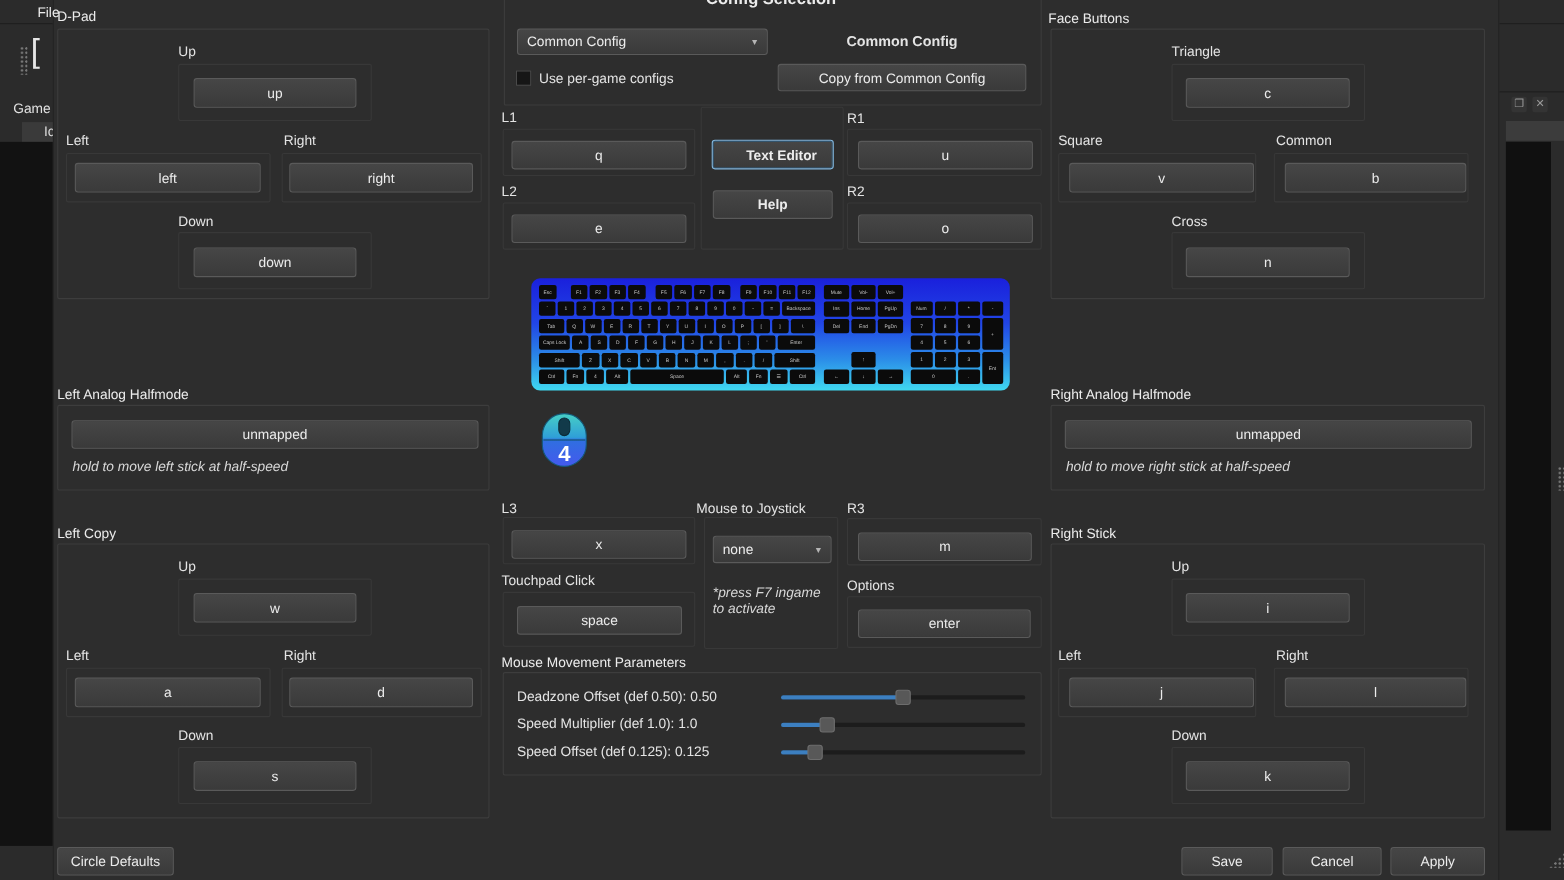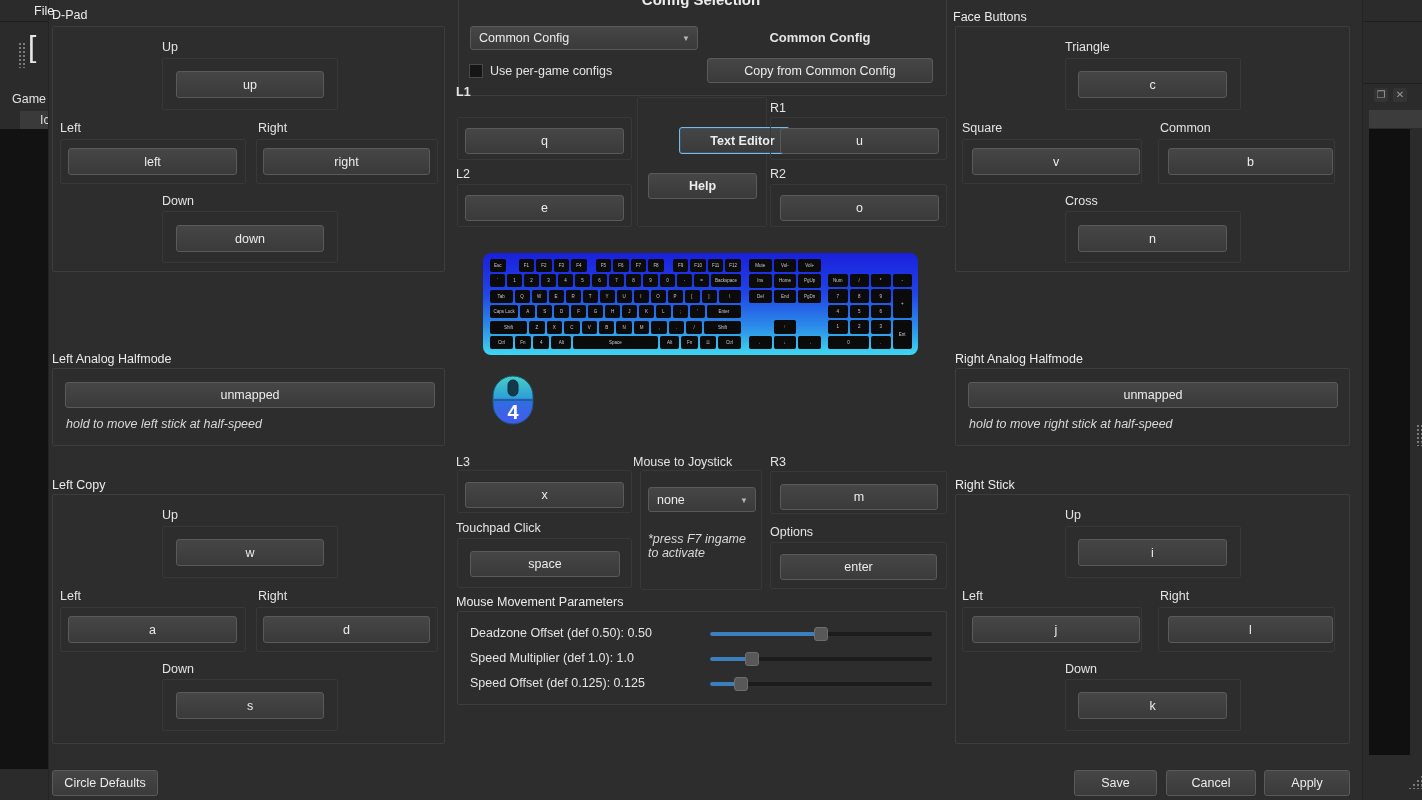--- a/index.html
+++ b/index.html
@@ -108,28 +108,28 @@
   <div class="glabel" style="left:962px;top:121px;">Square</div>
   <div class="sbox" style="left:962px;top:139px;width:180px;height:45px;"></div>
   <div class="btn" style="left:972px;top:148px;width:168px;height:27px;">v</div>
   <div class="glabel" style="left:1160px;top:121px;">Common</div>
   <div class="sbox" style="left:1158px;top:139px;width:177px;height:45px;"></div>
   <div class="btn" style="left:1168px;top:148px;width:165px;height:27px;">b</div>
   <div class="glabel" style="left:1065px;top:194px;">Cross</div>
   <div class="sbox" style="left:1065px;top:211px;width:176px;height:52px;"></div>
   <div class="btn" style="left:1078px;top:225px;width:149px;height:27px;">n</div>
 
-  <div class="glabel" style="left:456px;top:85px;font-weight:bold;">L1</div>
+  <div class="glabel" style="left:456px;top:100px;">L1</div>
   <div class="sbox" style="left:457px;top:117px;width:175px;height:43px;"></div>
   <div class="btn" style="left:465px;top:128px;width:159px;height:26px;">q</div>
   <div class="glabel" style="left:456px;top:167px;">L2</div>
   <div class="sbox" style="left:457px;top:184px;width:175px;height:43px;"></div>
   <div class="btn" style="left:465px;top:195px;width:159px;height:26px;">e</div>
   <div class="sbox" style="left:637px;top:97px;width:130px;height:130px;"></div>
-  <div class="btn hl" style="left:679px;top:127px;width:111px;height:27px;padding-left:16px;">Text Editor</div>
+  <div class="btn hl" style="left:647px;top:127px;width:111px;height:27px;padding-left:16px;">Text Editor</div>
   <div class="btn bold" style="left:648px;top:173px;width:109px;height:26px;">Help</div>
   <div class="glabel" style="left:770px;top:101px;">R1</div>
   <div class="sbox" style="left:770px;top:117px;width:177px;height:43px;"></div>
   <div class="btn" style="left:780px;top:128px;width:159px;height:26px;">u</div>
   <div class="glabel" style="left:770px;top:167px;">R2</div>
   <div class="sbox" style="left:770px;top:184px;width:177px;height:43px;"></div>
   <div class="btn" style="left:780px;top:195px;width:159px;height:26px;">o</div>
 
   <div class="kb">
     <div class="kb-main" id="kb-main">

